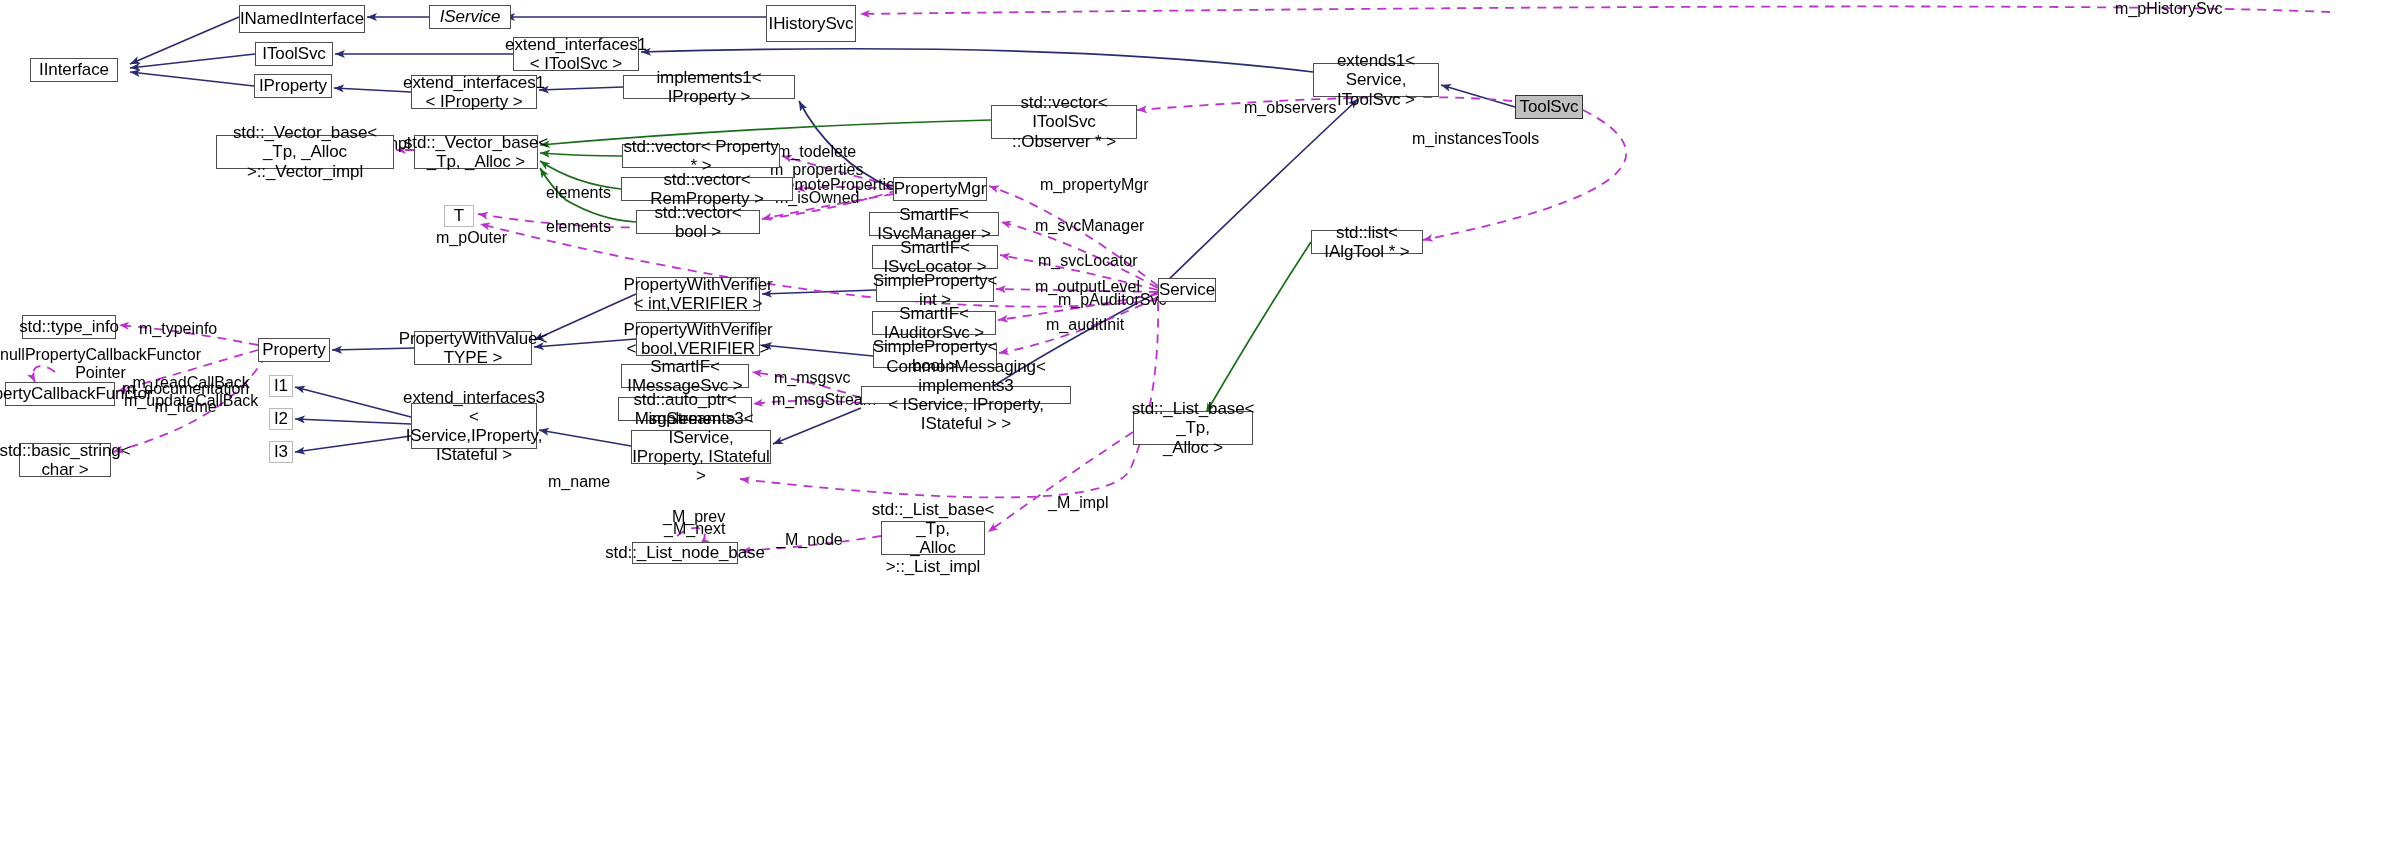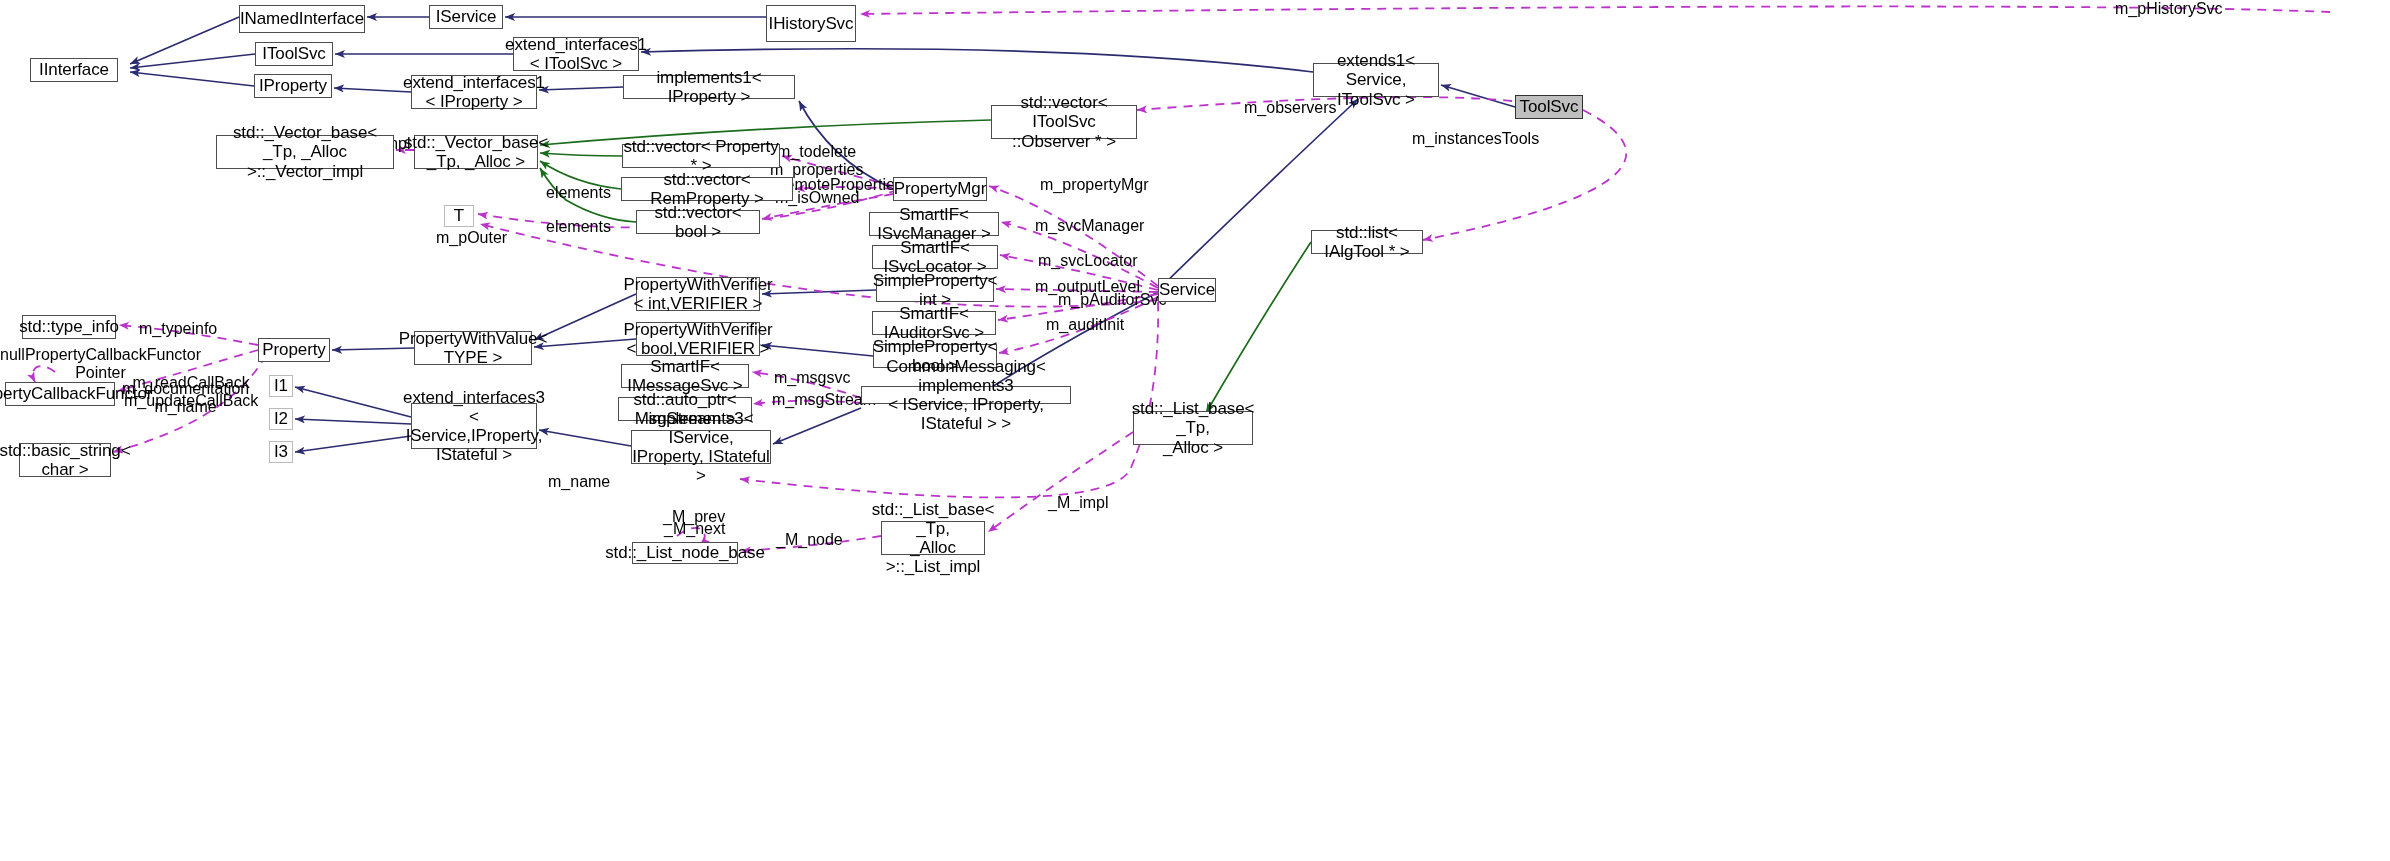--- a/index.html
+++ b/index.html
@@ -132,21 +132,21 @@
       <path d="M1158,302 Q1160,400 1130,470 Q1100,520 740,479"></path>
       <path d="M1133,432 Q1060,480 988,532"></path>
       <path d="M881,536 Q820,546 741,551"></path>
       <path d="M677,536 C700,518 712,534 700,545"></path>
     </g>
   </svg>
 
   <div id="nodes-layer">
       <div class="node-box" style="left: 30px; top: 58px; width: 88px; height: 24px;">IInterface</div>
       <div class="node-box" style="left: 239px; top: 5px; width: 126px; height: 28px;">INamedInterface</div>
-      <div class="node-box" style="left: 429px; top: 5px; width: 74px; height: 24px;">IService</div>
+      <div class="node-box" style="left: 429px; top: 5px; width: 82px; height: 24px; font-style: italic;">IService</div>
       <div class="node-box" style="left: 766px; top: 5px; width: 90px; height: 37px;">IHistorySvc</div>
       <div class="node-box" style="left: 255px; top: 42px; width: 78px; height: 24px;">IToolSvc</div>
       <div class="node-box" style="left: 513px; top: 37px; width: 126px; height: 34px;">extend_interfaces1
 &lt; IToolSvc &gt;</div>
       <div class="node-box" style="left: 254px; top: 74px; width: 78px; height: 24px;">IProperty</div>
       <div class="node-box" style="left: 411px; top: 75px; width: 126px; height: 34px;">extend_interfaces1
 &lt; IProperty &gt;</div>
       <div class="node-box" style="left: 623px; top: 75px; width: 172px; height: 24px;">implements1&lt; IProperty &gt;</div>
       <div class="node-box" style="left: 1313px; top: 63px; width: 126px; height: 34px;">extends1&lt; Service,
 IToolSvc &gt;</div>

